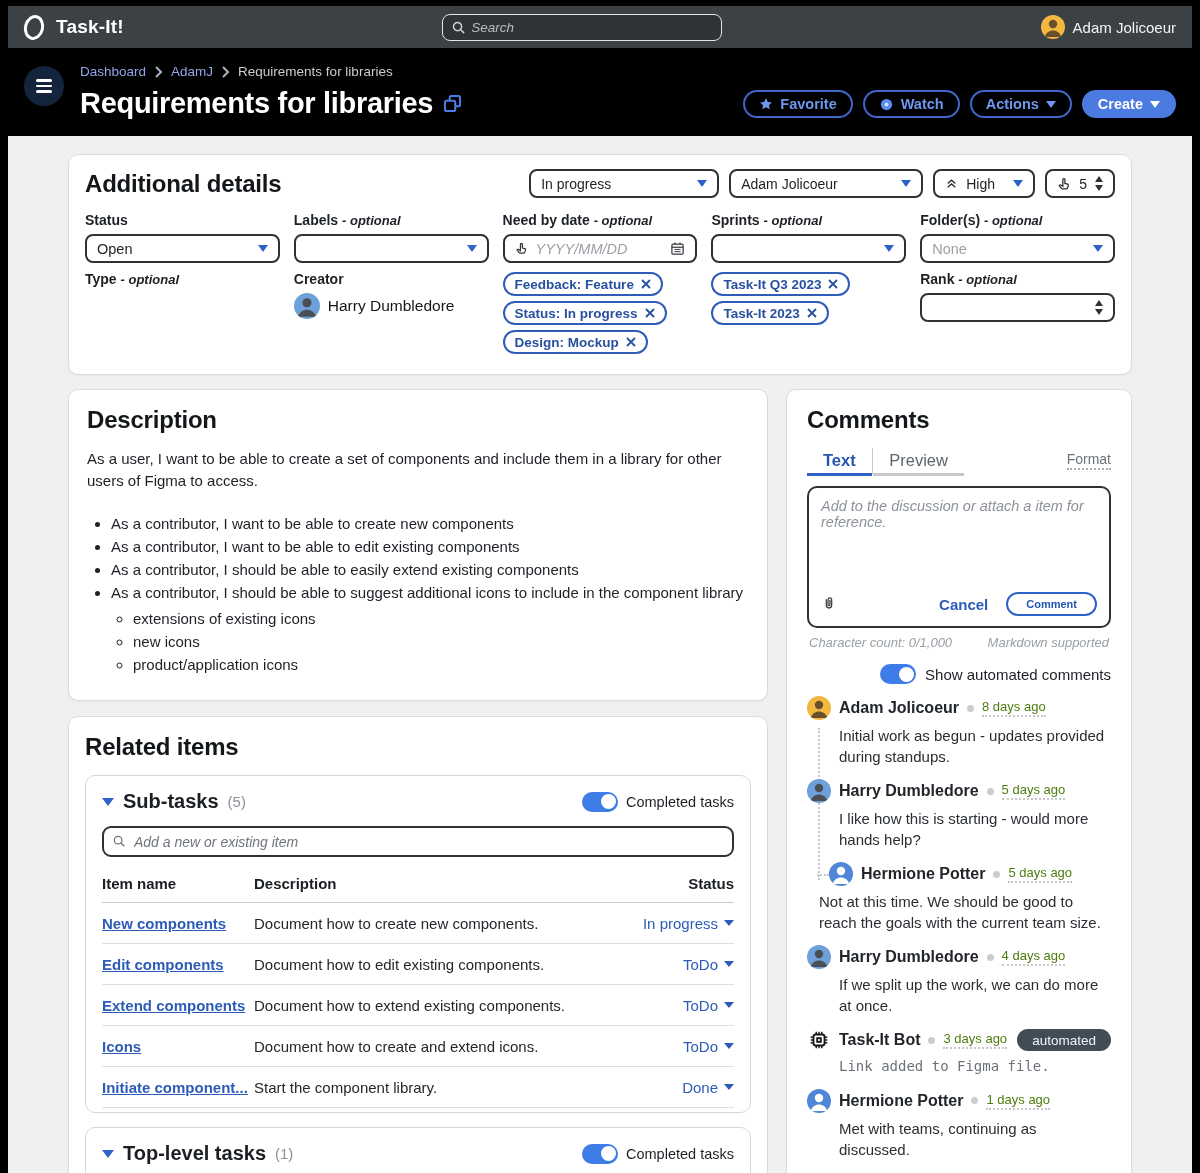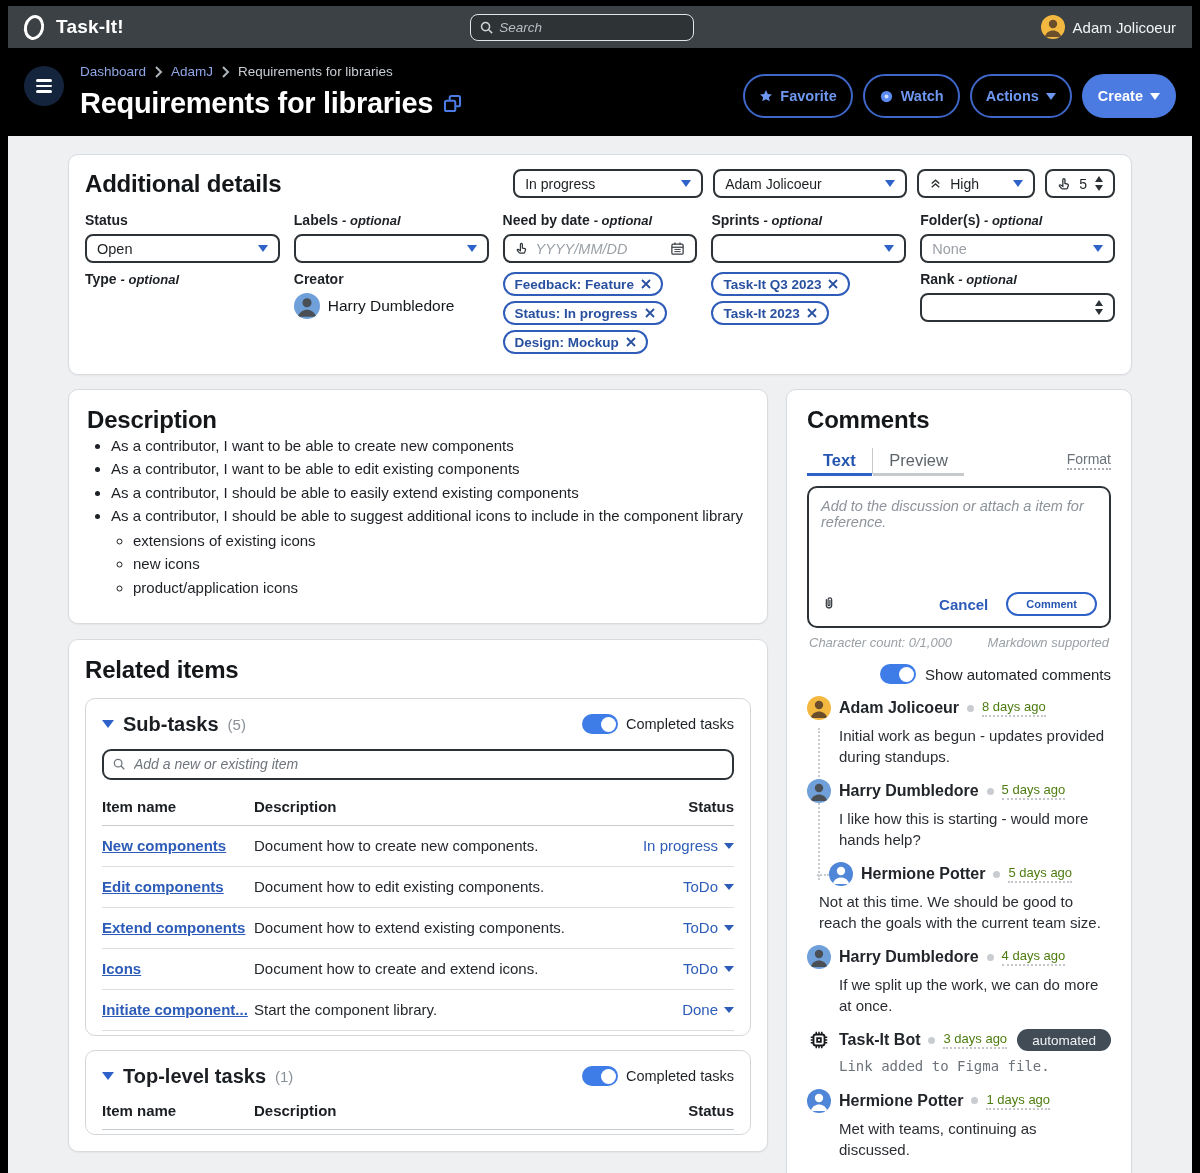--- a/index.html
+++ b/index.html
@@ -8,63 +8,63 @@
     width:1200px; height:1173px; background:#000;
     font-family:"Liberation Sans", sans-serif; color:#1d2126;
   }
   .frame { padding:6px 8px 28px 8px; }
 
   
   .topbar { height:42px; background:#3b4144; display:flex; align-items:center; padding:0 16px; }
   .logo-mark { width:20px; height:25px; border:3px solid #fff; border-radius:50%; transform:rotate(14deg); }
   .app-name { color:#fff; font-weight:bold; font-size:19px; margin-left:12px; letter-spacing:.2px; }
   .topbar-center { flex:1; display:flex; justify-content:center; }
-  .search-wrap { position:relative; width:224px; }
+  .search-wrap { position:relative; width:280px; }
   .search-wrap svg { position:absolute; left:9px; top:6px; }
   .search-input { width:100%; height:27px; background:#2e3336; border:1.5px solid #e3e6e8; border-radius:8px;
     color:#d2d6d9; font-size:13.5px; padding:0 10px 0 28px; outline:none; font-family:"Liberation Sans",sans-serif;}
   .search-input::placeholder { color:#b9bec2; font-style:italic; }
   .topbar-user { display:flex; align-items:center; gap:8px; color:#f2f4f5; font-size:15px; }
   .avatar { border-radius:50%; overflow:hidden; display:inline-flex; flex:none; }
   .avatar svg { width:100%; height:100%; }
 
   
   .pagehead { background:#000; padding:12px 16px 16px; display:flex; }
   .menu-btn { width:40px; height:40px; border-radius:50%; background:#15243d; border:none; display:flex;
     flex-direction:column; gap:3px; align-items:center; justify-content:center; margin-top:6px; cursor:pointer; }
   .menu-btn i { width:16px; height:2.4px; background:#fff; border-radius:2px; }
   .head-main { margin-left:16px; }
   .breadcrumb { display:flex; align-items:center; gap:8px; font-size:13.5px; margin-top:4px; }
   .crumb-link { color:#8fa7e6; text-decoration:none; }
   .crumb-current { color:#c9ced3; }
   .title-row { display:flex; align-items:center; gap:10px; margin-top:8px; }
   .page-title { color:#fff; font-size:29px; font-weight:bold; margin:0; letter-spacing:-.3px; }
   .head-actions { margin-left:auto; display:flex; align-items:flex-end; gap:10px; padding-bottom:2px; }
-  .pill { height:44px; display:inline-flex; align-items:center; gap:7px; padding:0 14px; border-radius:999px;
+  .pill { height:28px; display:inline-flex; align-items:center; gap:7px; padding:0 14px; border-radius:999px;
     border:2px solid #3f66c9; background:transparent; color:#6e97ef; font-weight:bold; font-size:14.5px; cursor:pointer;
     font-family:"Liberation Sans",sans-serif;}
   .pill.create { background:#4b7be0; border-color:#4b7be0; color:#fff; }
   .caret { width:0; height:0; border-left:5.5px solid transparent; border-right:5.5px solid transparent;
     border-top:7.5px solid #2f62c8; flex:none; }
   .pill .caret { border-top-color:#6e97ef; }
   .pill.create .caret { border-top-color:#fff; }
 
   
   .content { background:#eef0f2; padding:18px 60px 18px; min-height:1000px; }
   .card { background:#fff; border:1px solid #d9dcdf; border-radius:10px; box-shadow:0 1px 2px rgba(0,0,0,.05); }
   h2.card-title { font-size:24px; font-weight:bold; color:#14171a; margin:0; letter-spacing:-.2px; }
 
   
   .details-card { padding:14px 16px 20px; margin-bottom:14px; }
   .details-head { display:flex; align-items:center; }
   .details-controls { margin-left:auto; display:flex; gap:10px; }
   .control { height:29px; border:2px solid #2c3236; border-radius:8px; background:#fff; display:flex;
     align-items:center; gap:8px; padding:0 10px; font-size:14px; color:#1c2023; cursor:pointer; }
   .control .caret { margin-left:auto; }
-  .w-status { width:190px; } .w-assignee { width:194px; } .w-priority { width:118px; }
+  .w-status { width:190px; } .w-assignee { width:194px; } .w-priority { width:102px; }
   .fields-grid { display:grid; grid-template-columns:repeat(5,1fr); column-gap:14px; margin-top:6px; align-items:start; }
   .f-label { font-size:14px; font-weight:bold; color:#1d2126; margin:8px 0 6px; }
   .f-label .opt { font-style:italic; font-size:13px; }
   .input { height:29px; border:2px solid #2c3236; border-radius:8px; background:#fff; display:flex;
     align-items:center; gap:8px; padding:0 10px; font-size:14.5px; color:#1c2023; cursor:pointer; }
   .input .caret { margin-left:auto; }
   .ph { color:#9aa0a6; } .ph.it { font-style:italic; }
   .chips { display:flex; flex-direction:column; align-items:flex-start; gap:5px; margin-top:9px; }
   .chip { display:inline-flex; align-items:center; gap:7px; border:2px solid #2e5cb8; color:#28509f; background:#fff;
     border-radius:999px; padding:2.5px 10px; font-weight:bold; font-size:13.5px; cursor:pointer; }
@@ -361,20 +361,21 @@
           </div>
         </div>
       </div>
     </div>
 
     <div class="main-row">
       <div class="left-col">
 
         <div class="card desc-card">
           <h2 class="card-title">Description</h2>
+          <p>As a user, I want to be able to create a set of components and include them in a library for other users of Figma to access.</p>
           <ul>
             <li>As a contributor, I want to be able to create new components</li>
             <li>As a contributor, I want to be able to edit existing components</li>
             <li>As a contributor, I should be able to easily extend existing components</li>
             <li><span>As a contributor, I should be able to suggest additional icons to include in the component library</span>
               <ul>
                 <li>extensions of existing icons</li>
                 <li>new icons</li>
                 <li>product/application icons</li>
               </ul>

